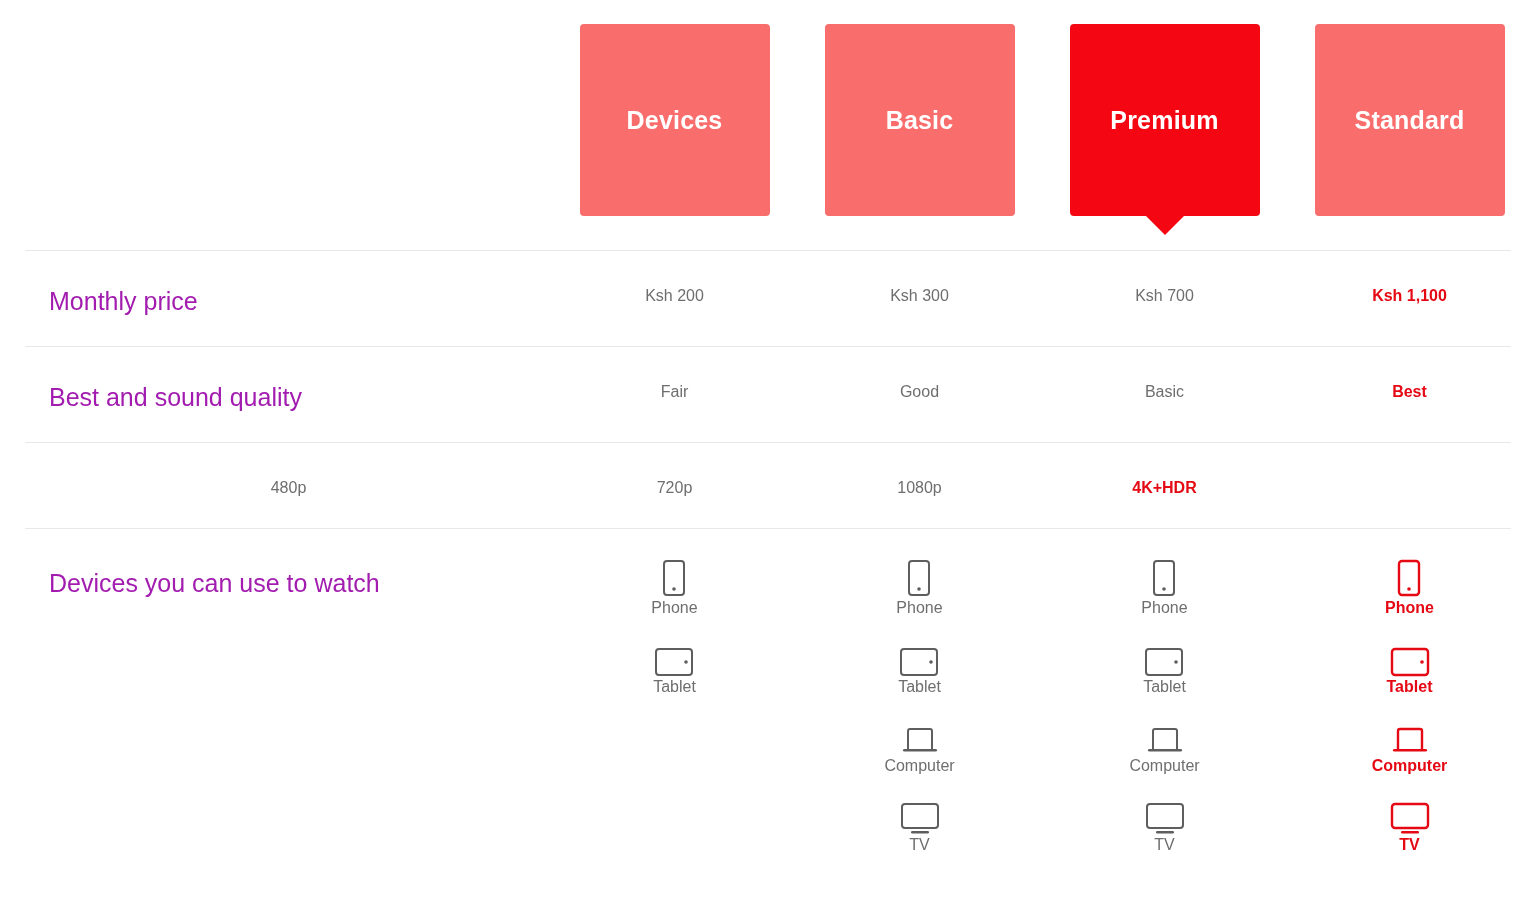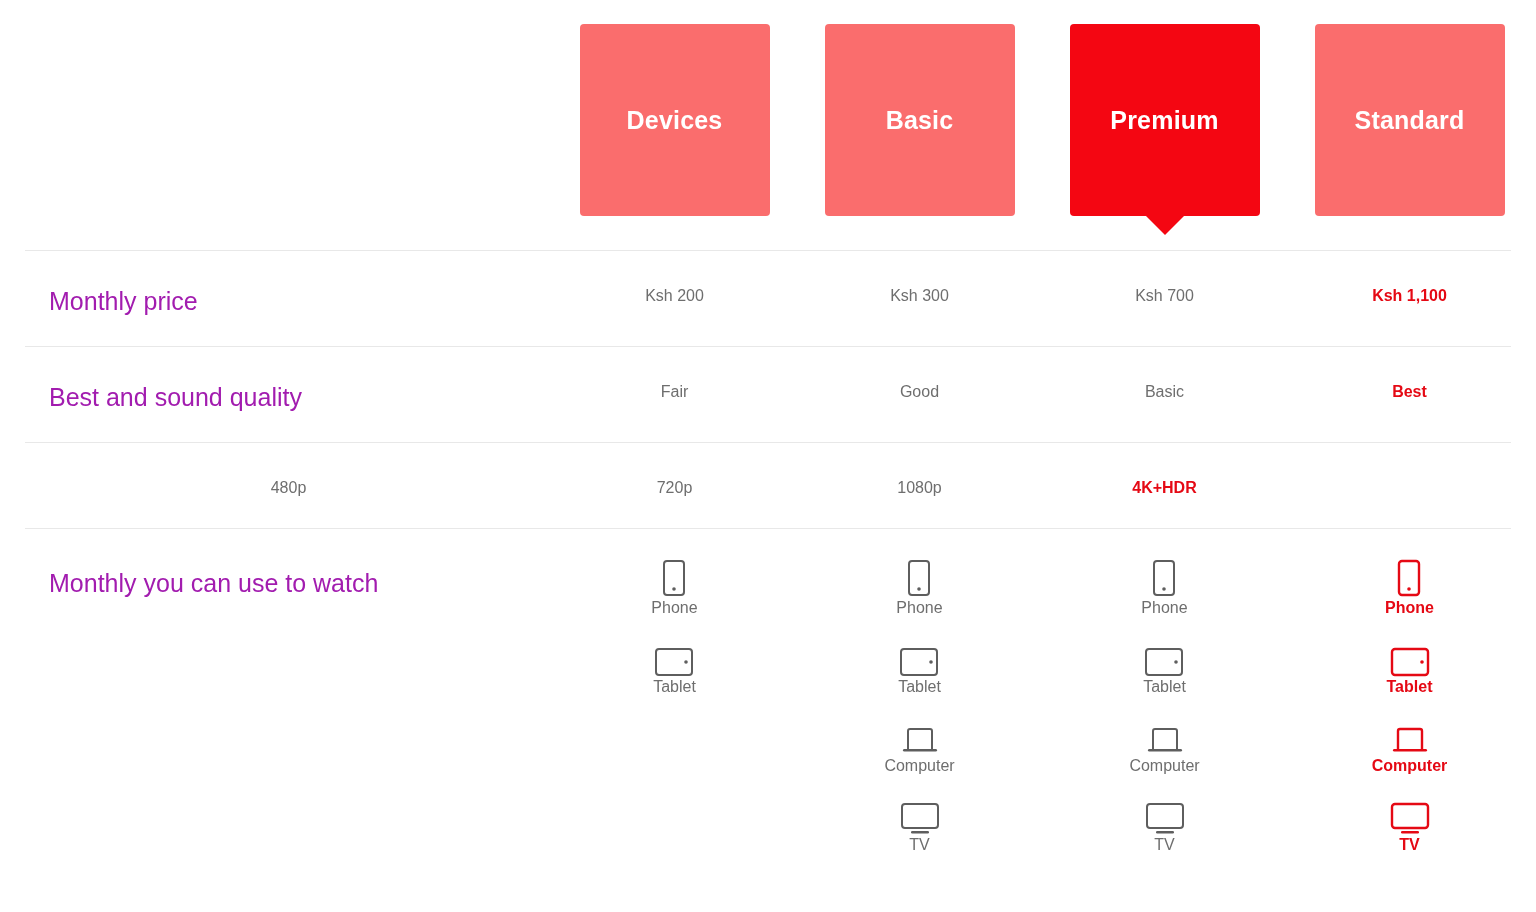--- a/index.html
+++ b/index.html
@@ -185,21 +185,21 @@
   </div>
 
   <div class="row feature-row res-row">
     <div class="cell-value">480p</div>
     <div class="cell-value">720p</div>
     <div class="cell-value">1080p</div>
     <div class="cell-value featured">4K+HDR</div>
   </div>
 
   <div class="row feature-row devices-row">
-    <div class="feature-label">Monthly you can use to watch</div>
+    <div class="feature-label">Devices you can use to watch</div>
     <div class="device-stack">
         <div class="device">
           <span class="device-icon">
             <svg width="26" height="40" viewBox="0 0 26 40">
               <rect class="ic-stroke" x="3" y="2" width="20" height="34" rx="3" ry="3" fill="none" stroke-width="2"></rect>
               <circle class="ic-fill" cx="13" cy="30" r="1.8"></circle>
             </svg>
           </span>
           <span class="device-label">Phone</span>
         </div>

